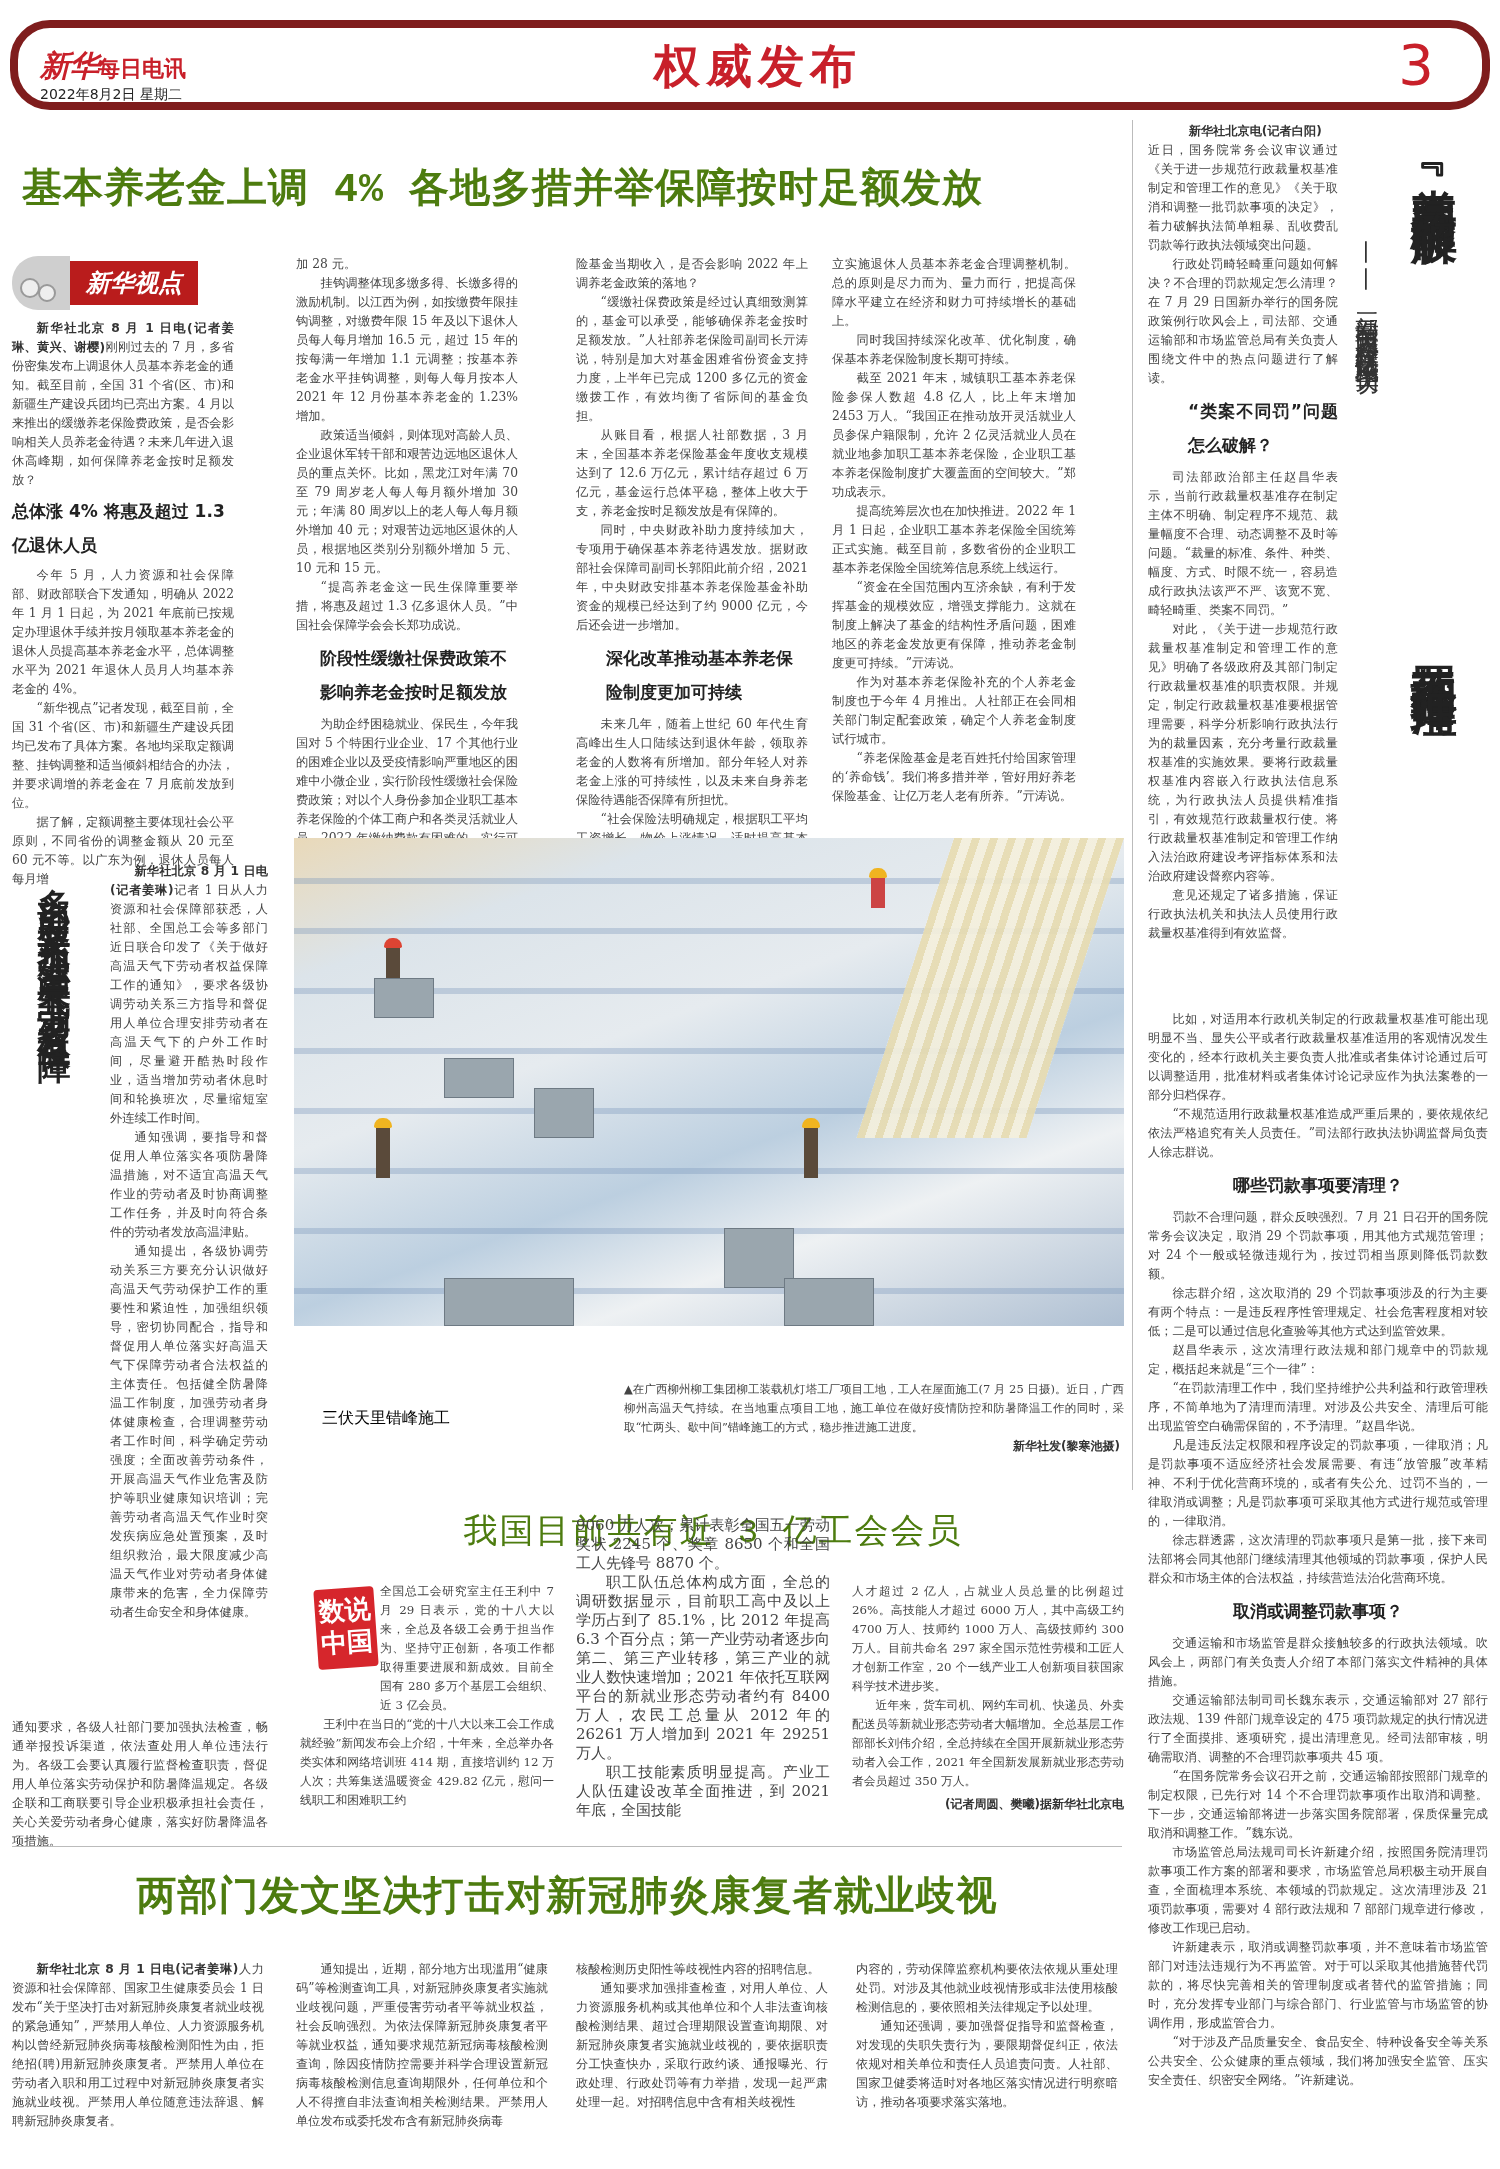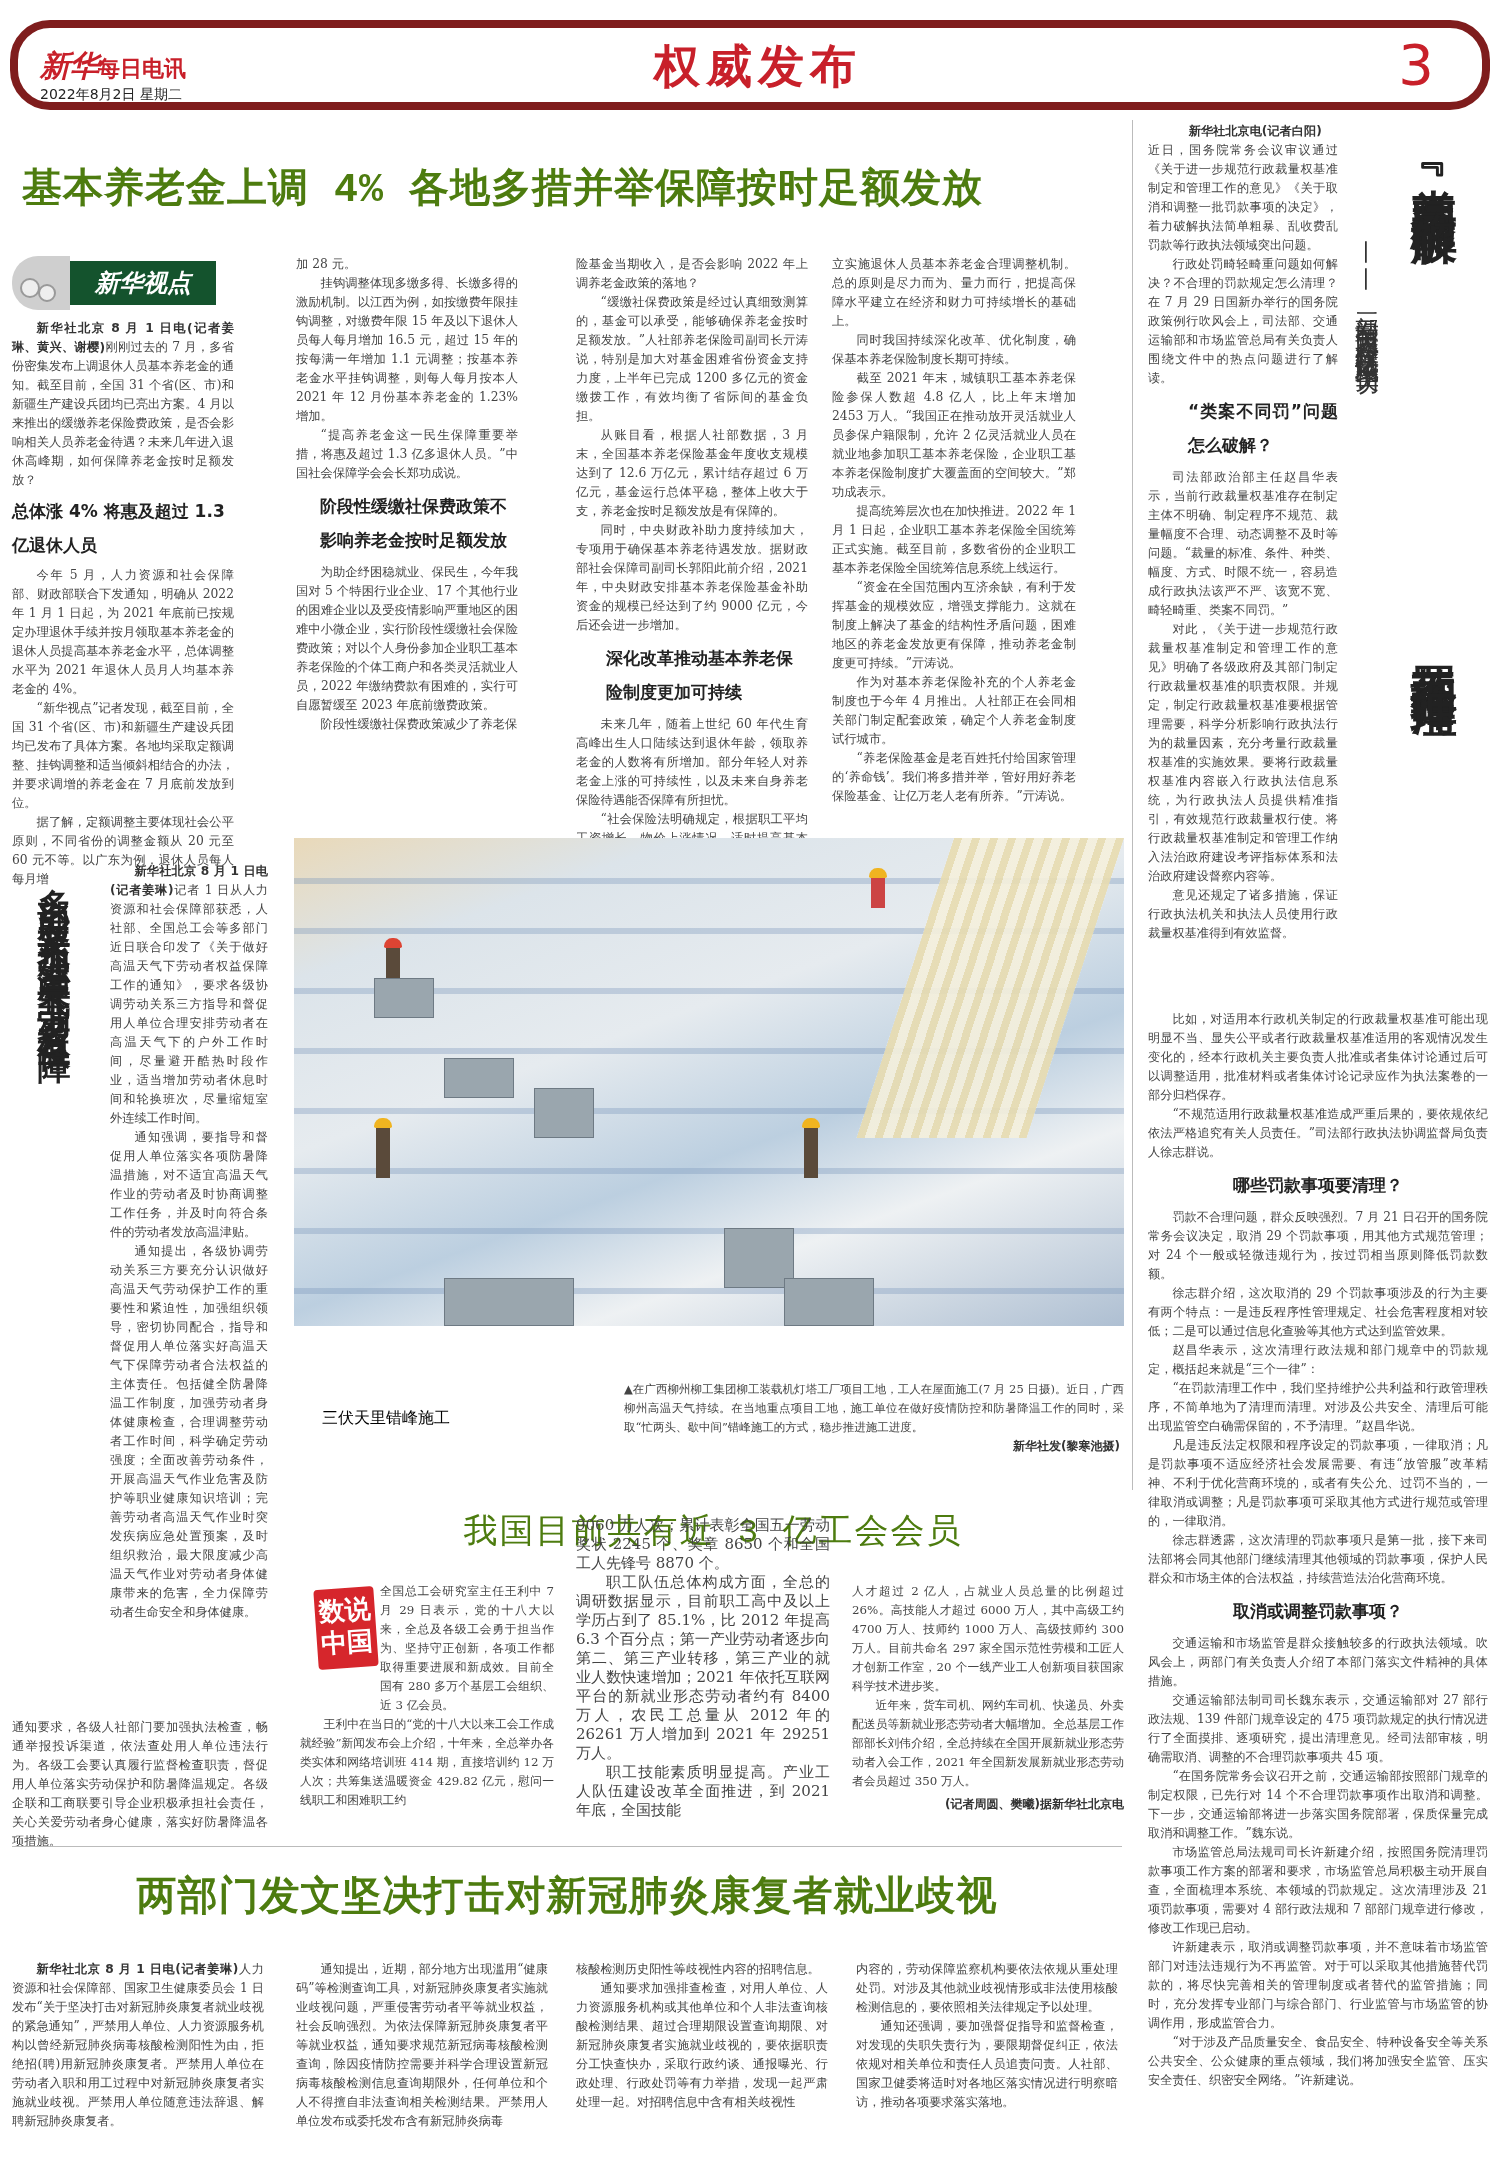--- a/index.html
+++ b/index.html
@@ -47,37 +47,38 @@
 <div class="abs h1" style="left:22px;top:160px;font-size:40px;letter-spacing:1px">基本养老金上调 4% 各地多措并举保障按时足额发放</div>
 
 <div class="abs divider" style="left:1132px;top:120px;width:1px;height:1370px"></div>
 
 <div class="abs" style="left:12px;top:255px;width:222px">
   <div class="badge" style="height:56px;margin-bottom:8px">
     <div style="width:58px;height:54px;background:#cfcfcf;border-radius:26px 0 0 26px;position:relative">
       <div style="position:absolute;left:8px;top:22px;width:20px;height:20px;border-radius:50%;background:#eee;border:2px solid #999"></div>
       <div style="position:absolute;left:26px;top:28px;width:18px;height:18px;border-radius:50%;background:#eee;border:2px solid #999"></div>
     </div>
-    <div style="height:44px;width:146px;background:#14532d;color:#fff;font-family:'DejaVu Sans',sans-serif;font-weight:bold;font-style:italic;font-size:24px;line-height:44px;text-align:center">新华视点</div>
+    <div style="height:44px;width:128px;background:#b91c1c;color:#fff;font-family:'DejaVu Sans',sans-serif;font-weight:bold;font-style:italic;font-size:24px;line-height:44px;text-align:center">新华视点</div>
   </div>
   <div class="col">
     <p><span class="byline">新华社北京 8 月 1 日电(记者姜琳、黄兴、谢樱)</span><span>刚刚过去的 7 月，多省份密集发布上调退休人员基本养老金的通知。截至目前，全国 31 个省(区、市)和新疆生产建设兵团均已亮出方案。4 月以来推出的缓缴养老保险费政策，是否会影响相关人员养老金待遇？未来几年进入退休高峰期，如何保障养老金按时足额发放？</span></p>
   </div>
   <div class="sub right" style="text-align:left;margin:4px 0">总体涨 4% 将惠及超过 1.3 亿退休人员</div>
   <div class="col">
     <p>今年 5 月，人力资源和社会保障部、财政部联合下发通知，明确从 2022 年 1 月 1 日起，为 2021 年底前已按规定办理退休手续并按月领取基本养老金的退休人员提高基本养老金水平，总体调整水平为 2021 年退休人员月人均基本养老金的 4%。</p>
     <p>“新华视点”记者发现，截至目前，全国 31 个省(区、市)和新疆生产建设兵团均已发布了具体方案。各地均采取定额调整、挂钩调整和适当倾斜相结合的办法，并要求调增的养老金在 7 月底前发放到位。</p>
     <p>据了解，定额调整主要体现社会公平原则，不同省份的调整金额从 20 元至 60 元不等。以广东为例，退休人员每人每月增</p>
   </div>
 </div>
 
 <div class="abs" style="left:296px;top:255px;width:222px">
   <div class="col">
     <p class="noin">加 28 元。</p>
     <p>挂钩调整体现多缴多得、长缴多得的激励机制。以江西为例，如按缴费年限挂钩调整，对缴费年限 15 年及以下退休人员每人每月增加 16.5 元，超过 15 年的按每满一年增加 1.1 元调整；按基本养老金水平挂钩调整，则每人每月按本人 2021 年 12 月份基本养老金的 1.23% 增加。</p>
+    <p>政策适当倾斜，则体现对高龄人员、企业退休军转干部和艰苦边远地区退休人员的重点关怀。比如，黑龙江对年满 70 至 79 周岁老人每人每月额外增加 30 元；年满 80 周岁以上的老人每人每月额外增加 40 元；对艰苦边远地区退休的人员，根据地区类别分别额外增加 5 元、10 元和 15 元。</p>
     <p>“提高养老金这一民生保障重要举措，将惠及超过 1.3 亿多退休人员。”中国社会保障学会会长郑功成说。</p>
   </div>
   <div class="sub" style="margin:6px 0;padding-left:24px">阶段性缓缴社保费政策不影响养老金按时足额发放</div>
   <div class="col">
     <p>为助企纾困稳就业、保民生，今年我国对 5 个特困行业企业、17 个其他行业的困难企业以及受疫情影响严重地区的困难中小微企业，实行阶段性缓缴社会保险费政策；对以个人身份参加企业职工基本养老保险的个体工商户和各类灵活就业人员，2022 年缴纳费款有困难的，实行可自愿暂缓至 2023 年底前缴费政策。</p>
     <p>阶段性缓缴社保费政策减少了养老保</p>
   </div>
 </div>
 
 <div class="abs" style="left:576px;top:255px;width:232px">

